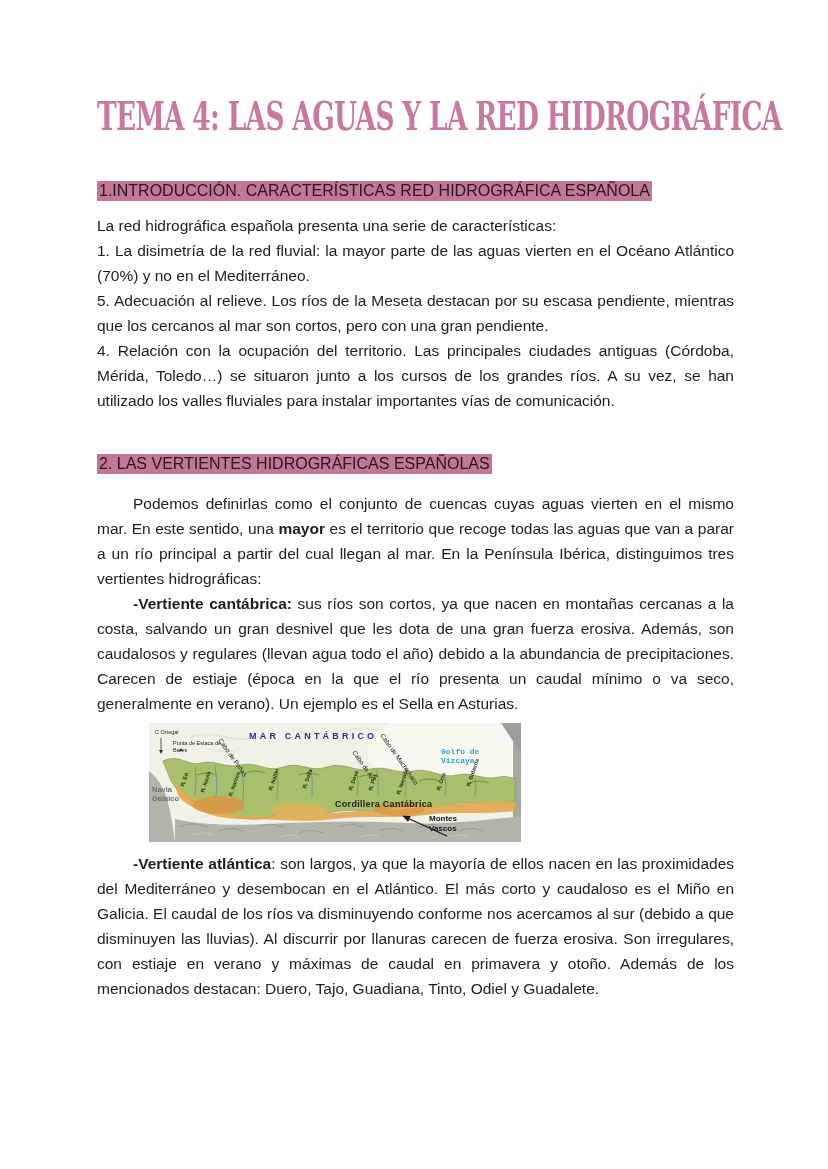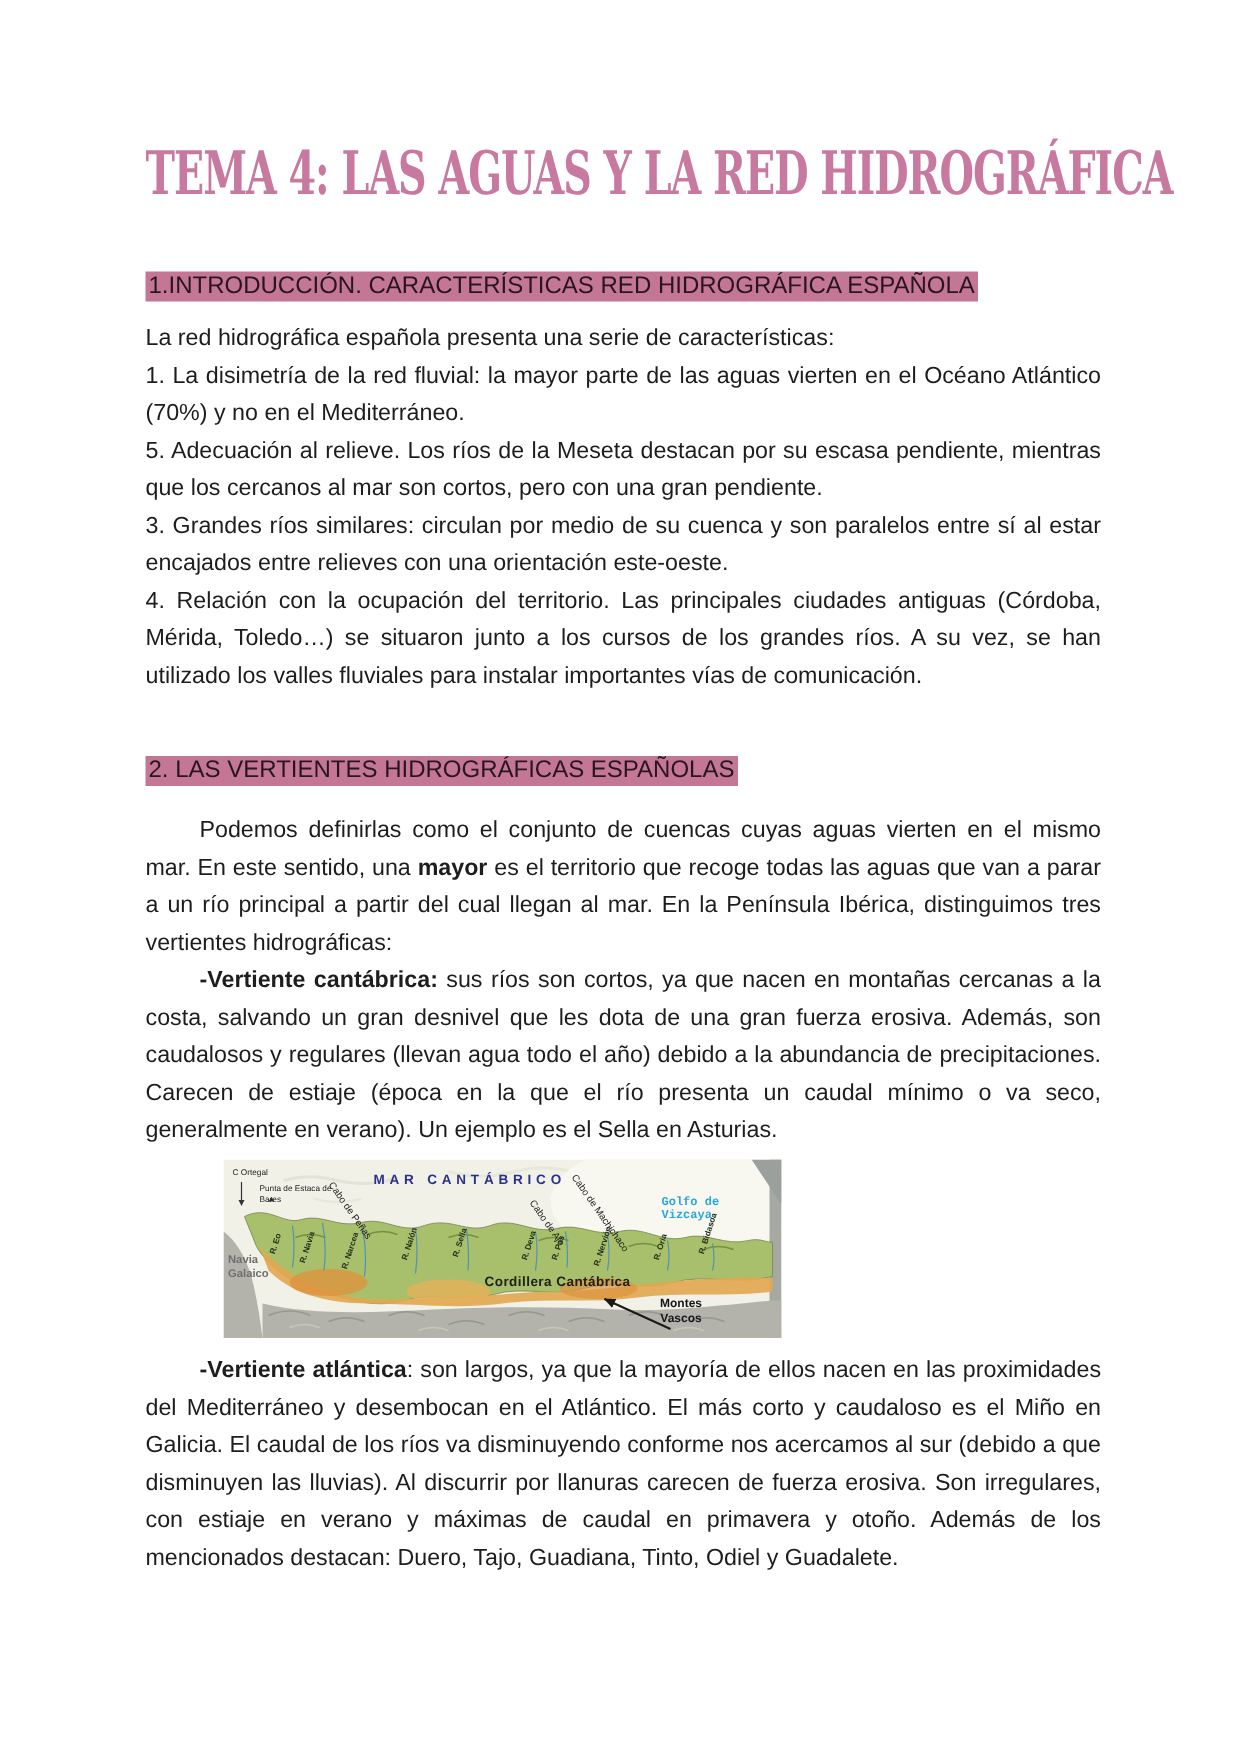--- a/index.html
+++ b/index.html
@@ -84,22 +84,22 @@
   .punta-bares{left:24px;top:17px;width:52px;}
   .cape{
     font-size:6.5px;color:#1a1a1a;white-space:nowrap;
     transform-origin:left top;transform:rotate(55deg);
   }
   .cabo-penas{left:74px;top:14px;}
   .cabo-ajo{left:208px;top:26px;}
   .cabo-machichaco{left:236px;top:9px;}
   .region{font-weight:bold;}
   .macizo{left:3px;top:63px;width:40px;font-size:7.5px;color:#6f6f6f;line-height:1.15;}
-  .cordillera{left:132px;top:76px;font-size:9px;color:#21211c;letter-spacing:.3px;white-space:nowrap;padding-left:42px;}
-  .montes{left:280px;top:91px;width:50px;font-size:8px;color:#14141a;text-align:center;line-height:1.2;}
+  .cordillera{left:144px;top:76px;font-size:9px;color:#21211c;letter-spacing:.3px;white-space:nowrap;padding-left:42px;}
+  .montes{left:280px;top:91px;width:50px;font-size:8px;color:#14141a;text-align:left;line-height:1.2;}
   .river{
     font-size:5.5px;font-weight:bold;color:#22301c;white-space:nowrap;
     transform-origin:left bottom;transform:rotate(-72deg);
   }
 </style>
 </head>
 <body>
 
 <div class="page">
   <div class="content">
@@ -108,21 +108,20 @@
       <span class="doc-title">TEMA 4: LAS AGUAS Y LA RED HIDROGRÁFICA</span>
     </div>
 
     <div class="h h1">
       <span class="hl">1.INTRODUCCIÓN. CARACTERÍSTICAS RED HIDROGRÁFICA ESPAÑOLA</span>
     </div>
 
     <p class="body intro">La red hidrográfica española presenta una serie de características:</p>
     <p class="body">1. La disimetría de la red fluvial: la mayor parte de las aguas vierten en el Océano Atlántico (70%) y no en el Mediterráneo.</p>
     <p class="body">5. Adecuación al relieve. Los ríos de la Meseta destacan por su escasa pendiente, mientras que los cercanos al mar son cortos, pero con una gran pendiente.</p>
-    <p class="body">3. Grandes ríos similares: circulan por medio de su cuenca y son paralelos entre sí al estar encajados entre relieves con una orientación este-oeste.</p>
     <p class="body">4. Relación con la ocupación del territorio. Las principales ciudades antiguas (Córdoba, Mérida, Toledo…) se situaron junto a los cursos de los grandes ríos. A su vez, se han utilizado los valles fluviales para instalar importantes vías de comunicación.</p>
 
     <div class="h h2">
       <span class="hl">2. LAS VERTIENTES HIDROGRÁFICAS ESPAÑOLAS</span>
     </div>
 
     <p class="body ind after-h2"><span>Podemos definirlas como el conjunto de cuencas cuyas aguas vierten en el mismo mar. En este sentido, una </span><span class="b">mayor</span><span> es el territorio que recoge todas las aguas que van a parar a un río principal a partir del cual llegan al mar. En la Península Ibérica, distinguimos tres vertientes hidrográficas:</span></p>
 
     <p class="body ind"><span class="b">-Vertiente cantábrica:</span><span> sus ríos son cortos, ya que nacen en montañas cercanas a la costa, salvando un gran desnivel que les dota de una gran fuerza erosiva. Además, son caudalosos y regulares (llevan agua todo el año) debido a la abundancia de precipitaciones. Carecen de estiaje (época en la que el río presenta un caudal mínimo o va seco, generalmente en verano). Un ejemplo es el Sella en Asturias.</span></p>
 

